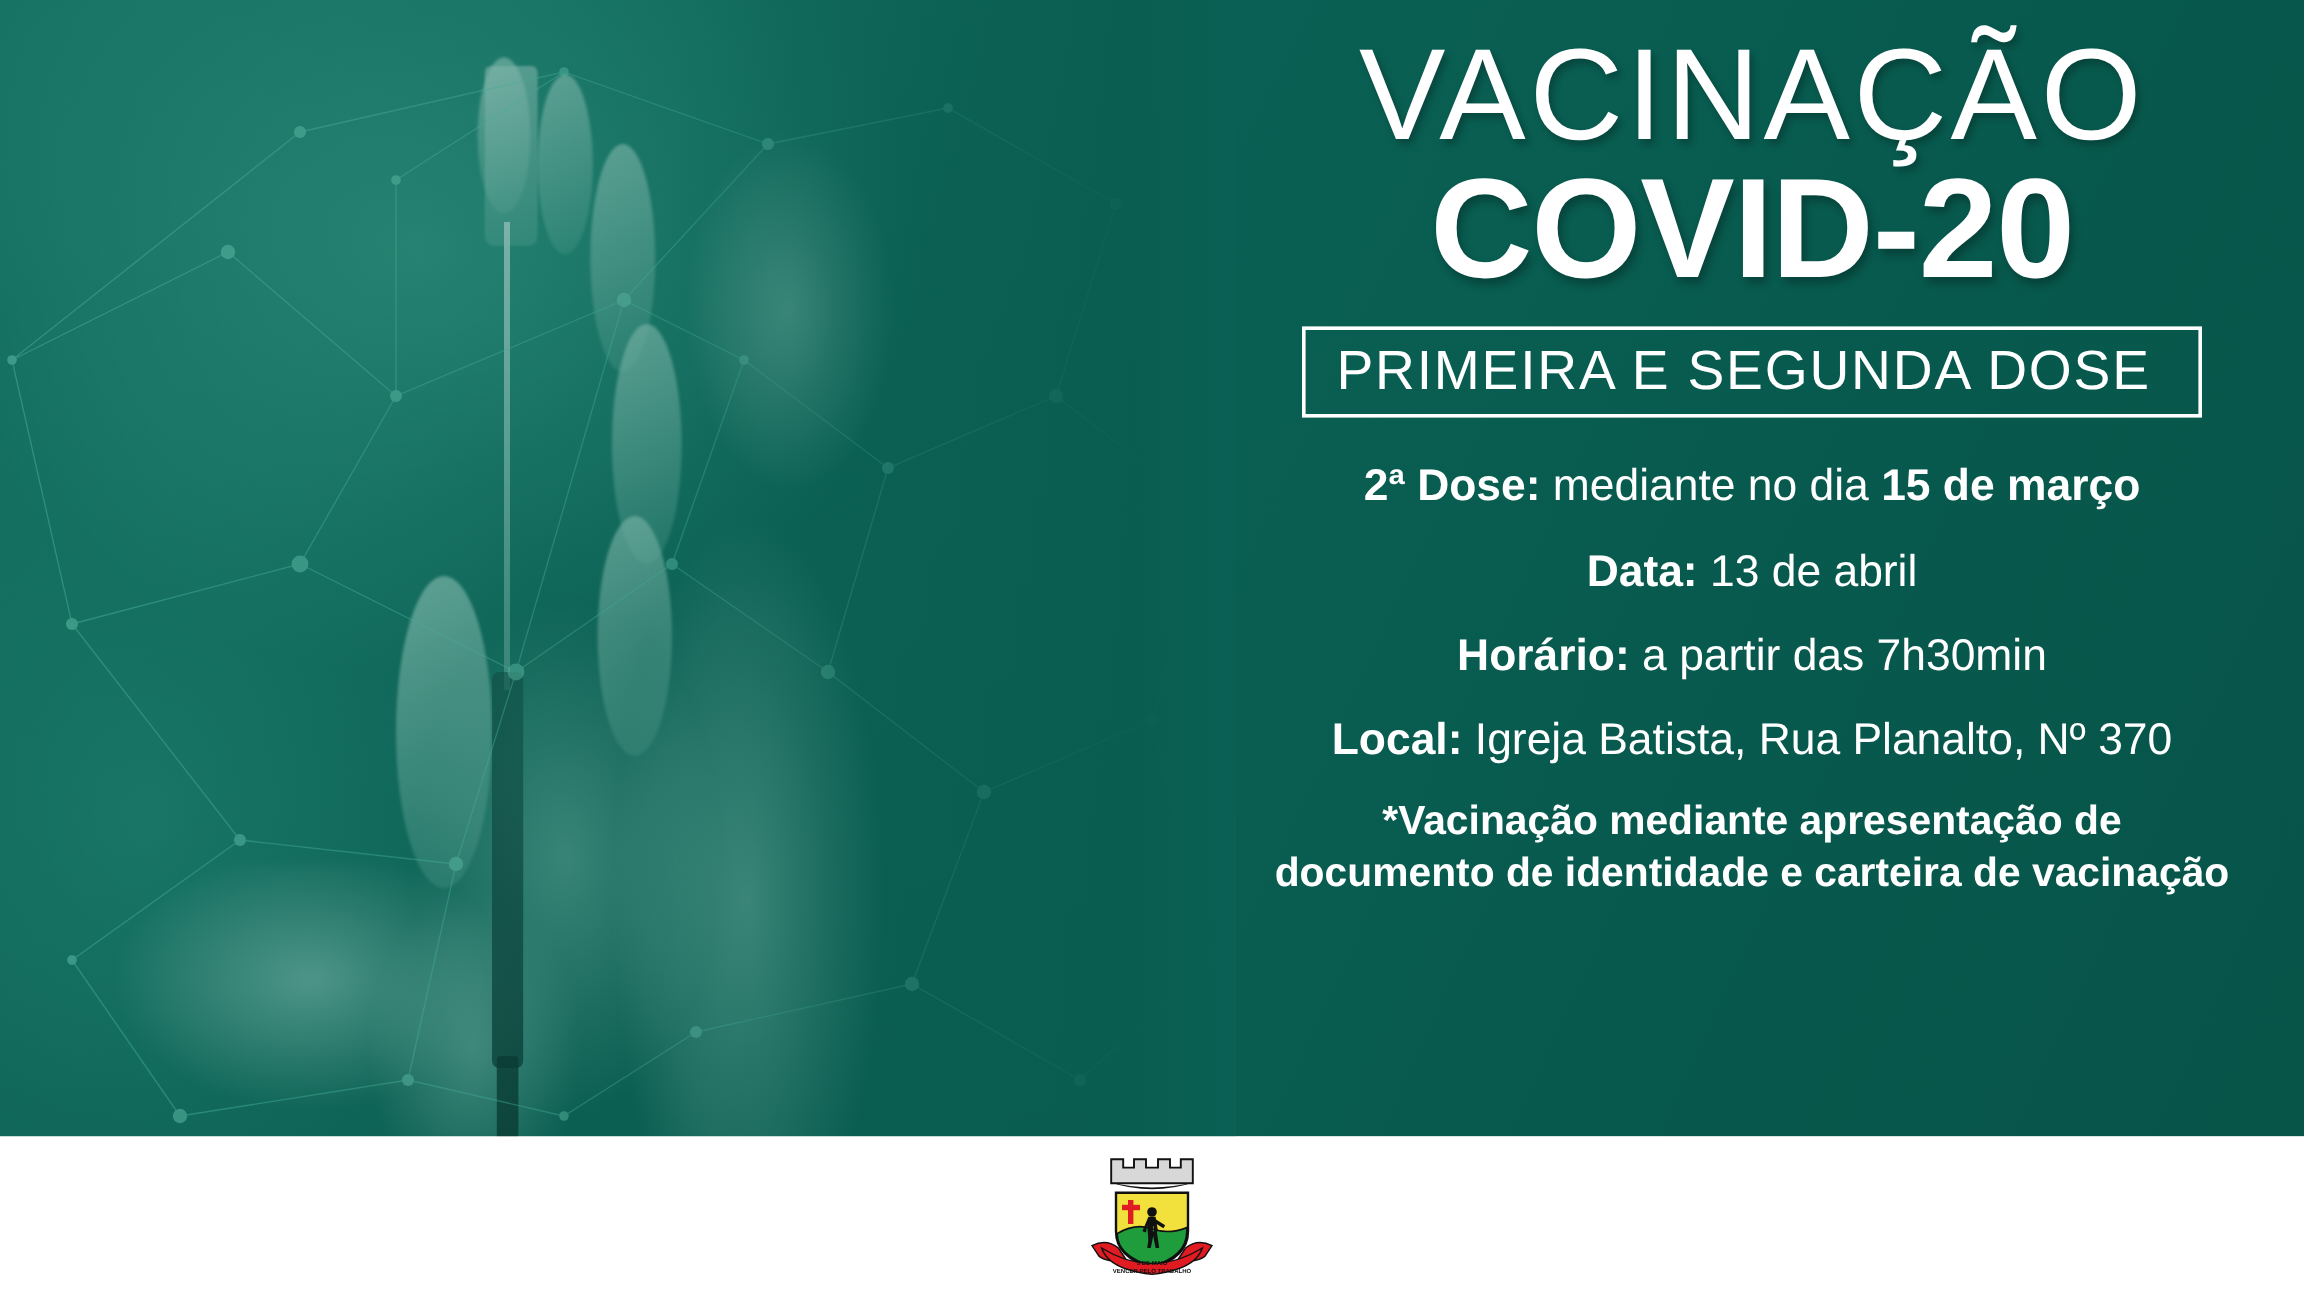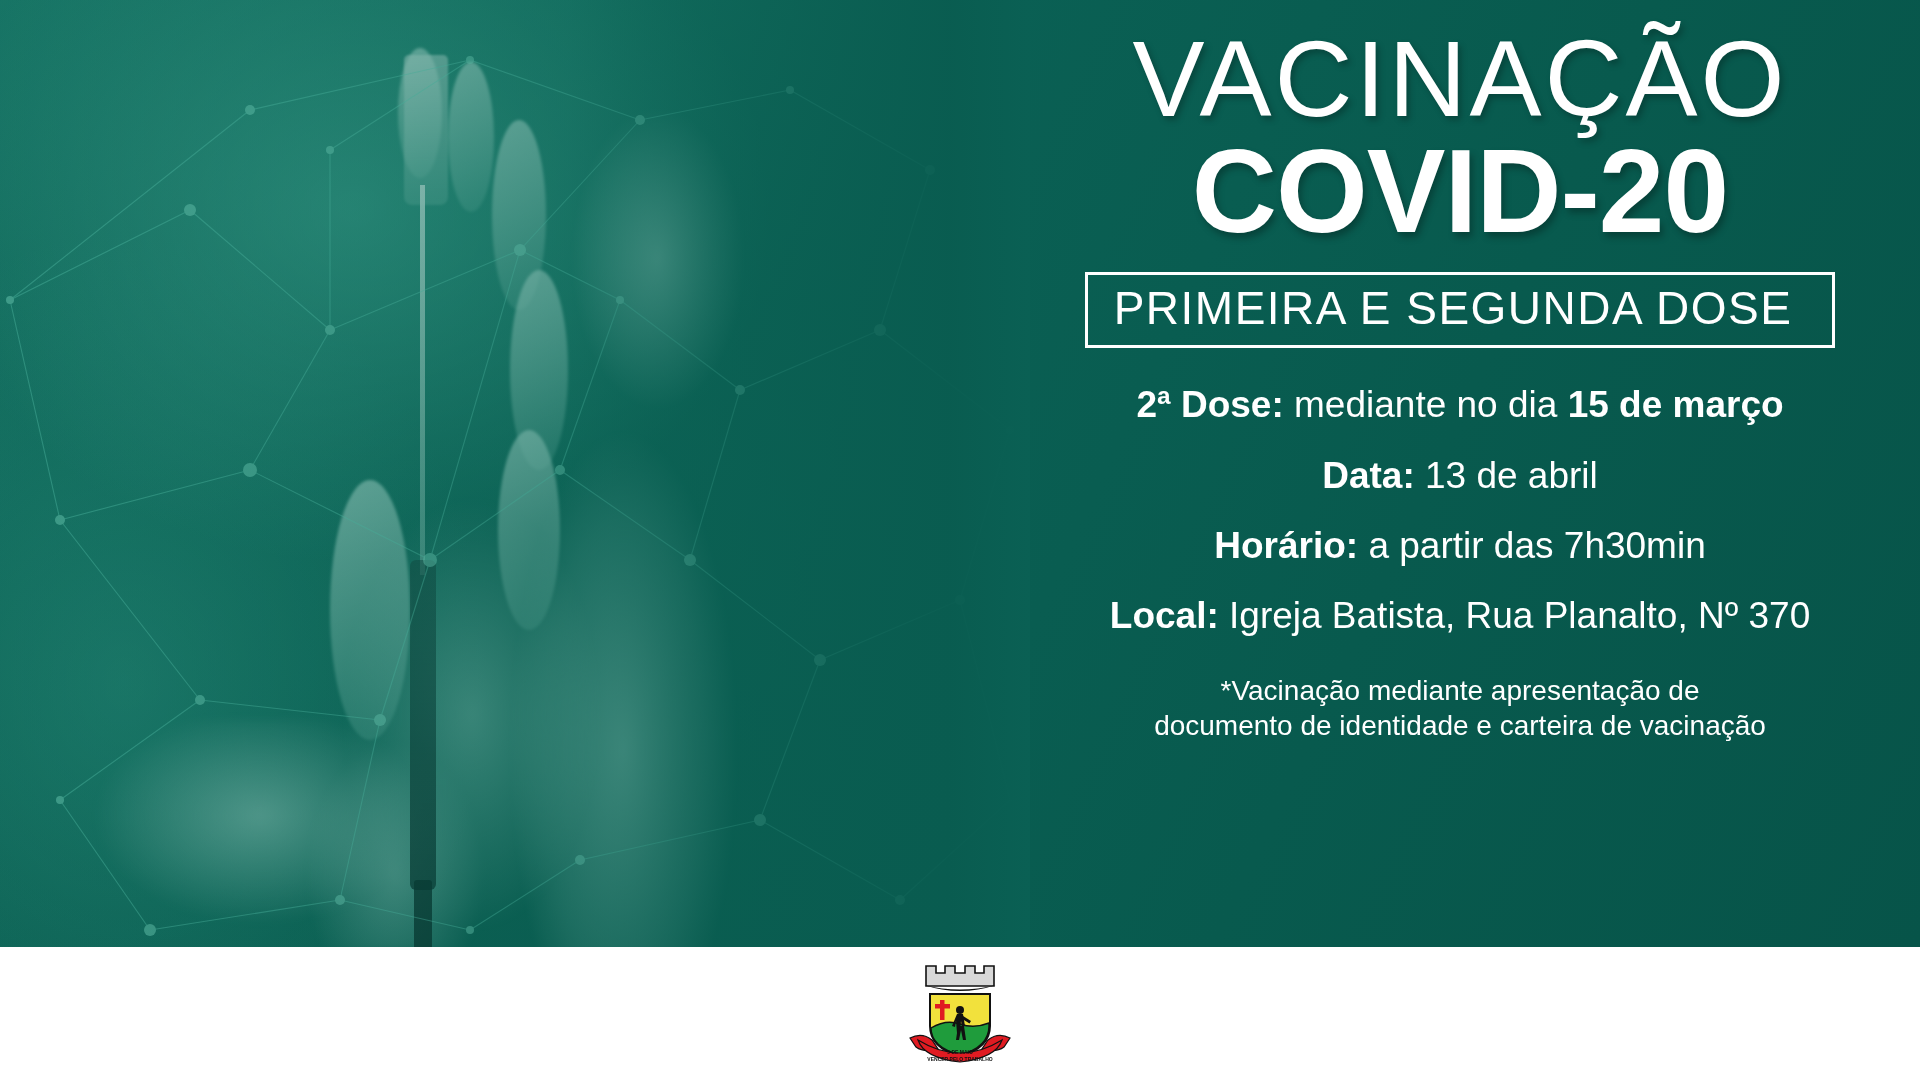--- a/index.html
+++ b/index.html
@@ -121,21 +121,21 @@
   }
 
   .info{margin-top:34px;width:100%;}
   .info-line{
     font-size:37px;font-weight:400;line-height:1.22;
     margin-bottom:25px;white-space:nowrap;
   }
   .info-line b{font-weight:700;}
 
   .note{
-    margin-top:10px;font-size:28px;font-weight:400;line-height:1.26;
+    margin-top:0;font-size:34px;font-weight:700;line-height:1.26;
     max-width:830px;
   }
 
   
   .footer{
     position:absolute;left:0;top:947px;width:1920px;height:133px;
     background:#ffffff;display:flex;align-items:center;justify-content:center;
   }
   .crest{width:128px;height:120px;display:block;}
 </style>

